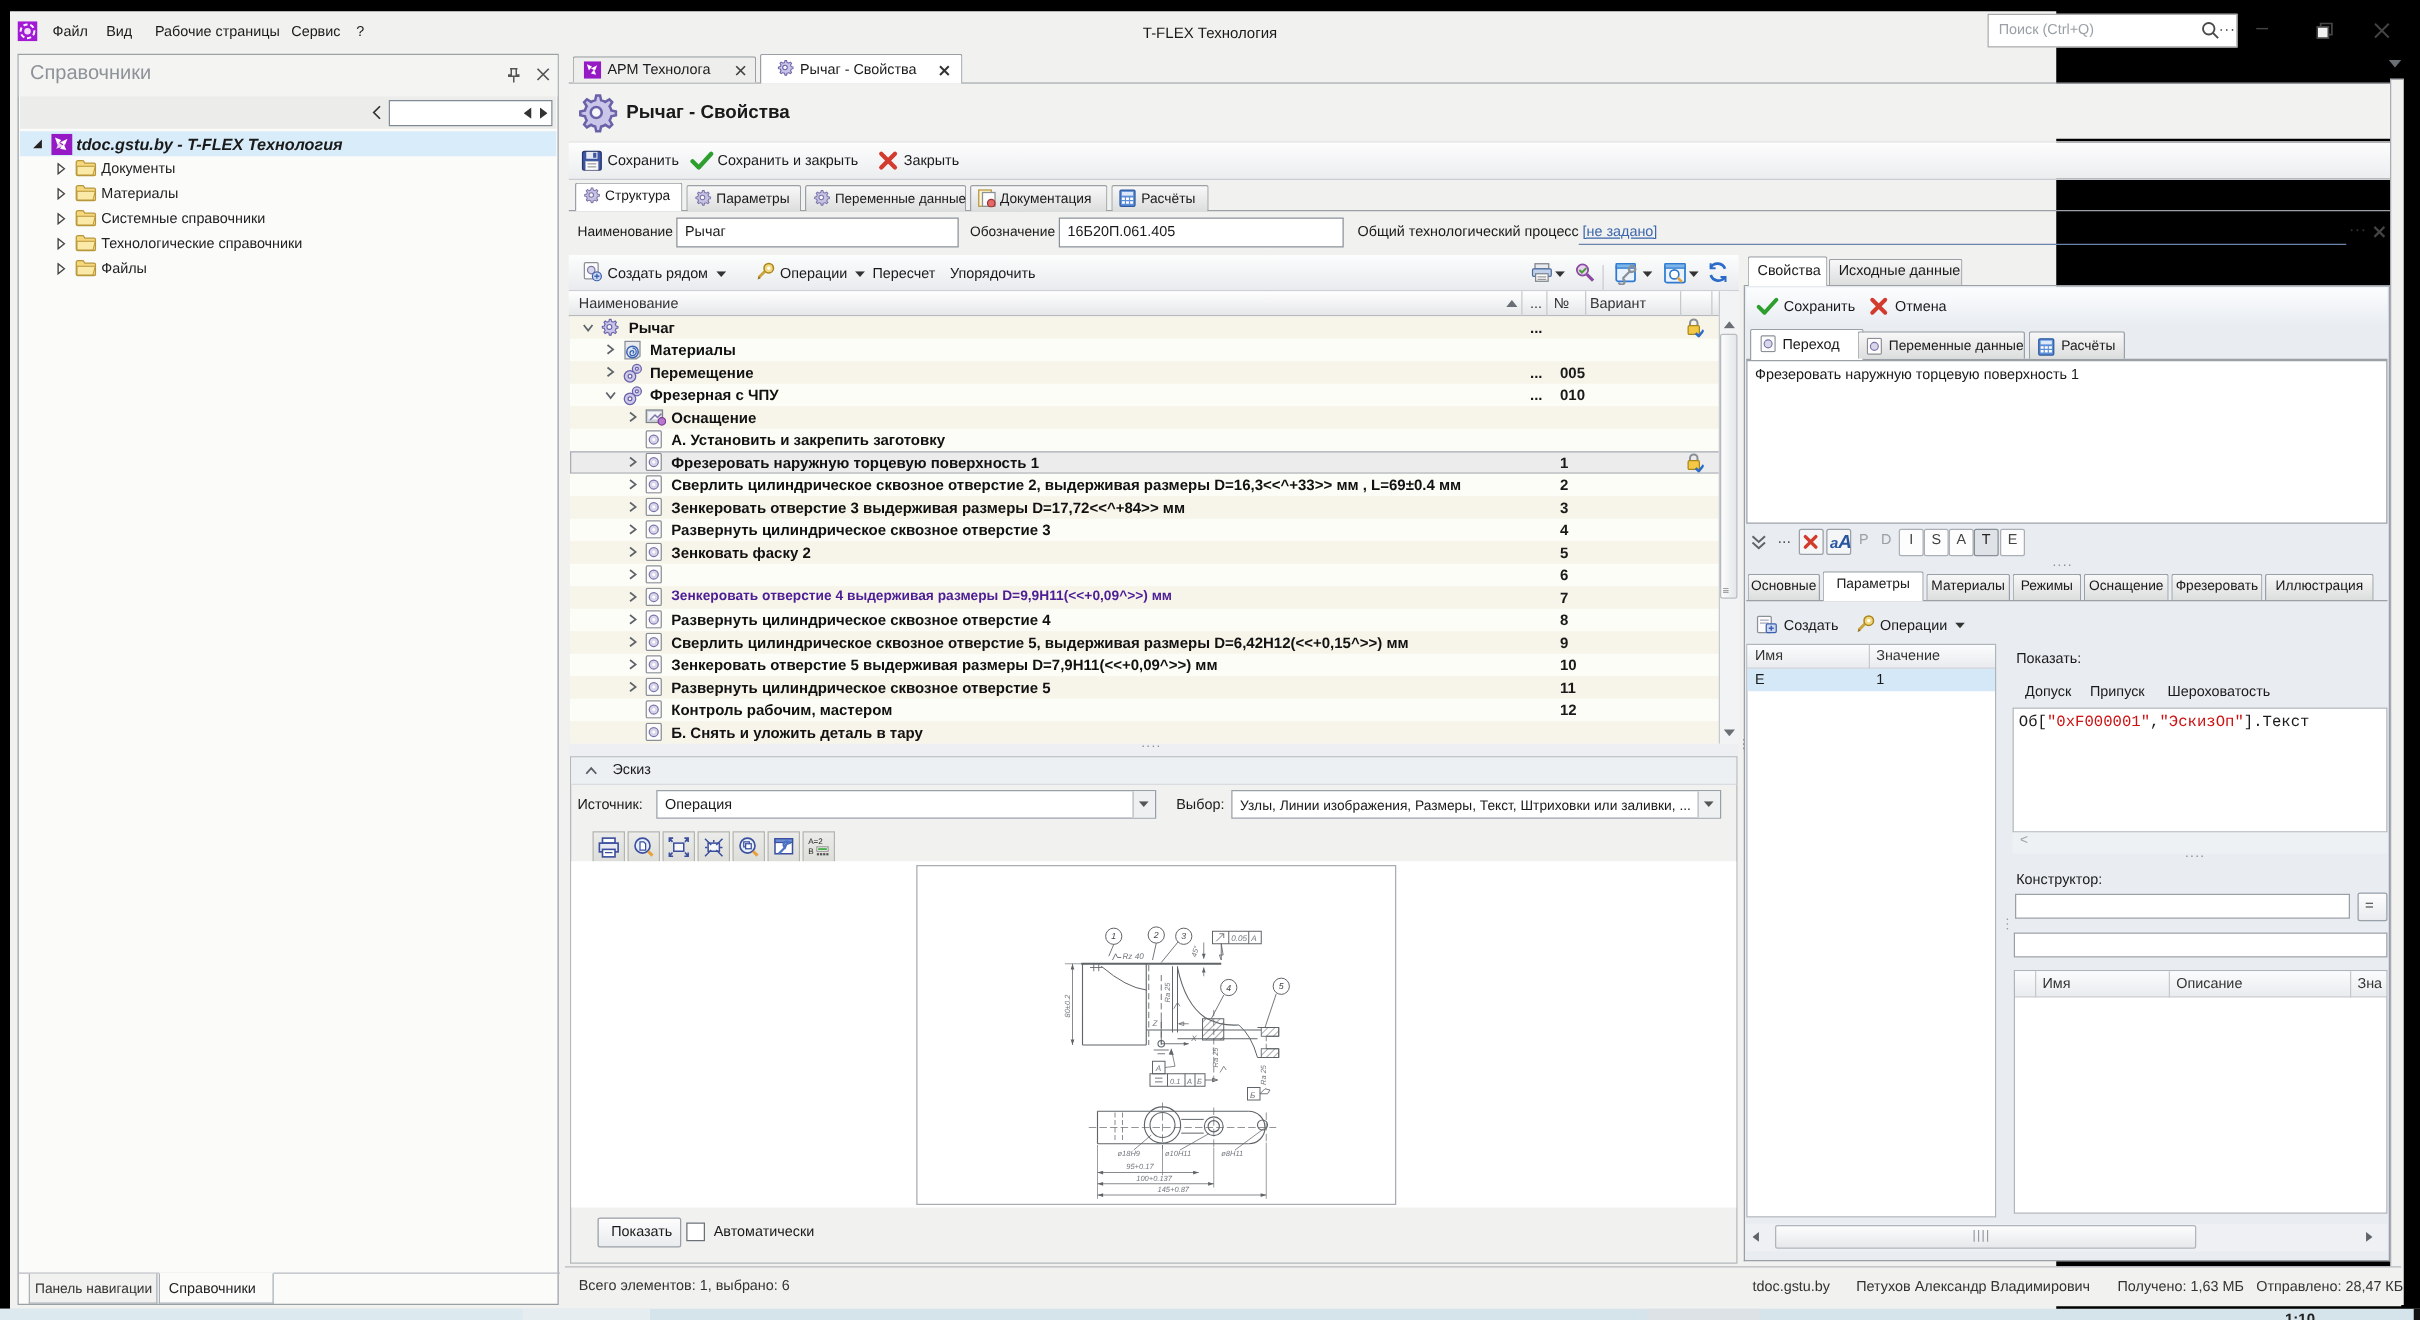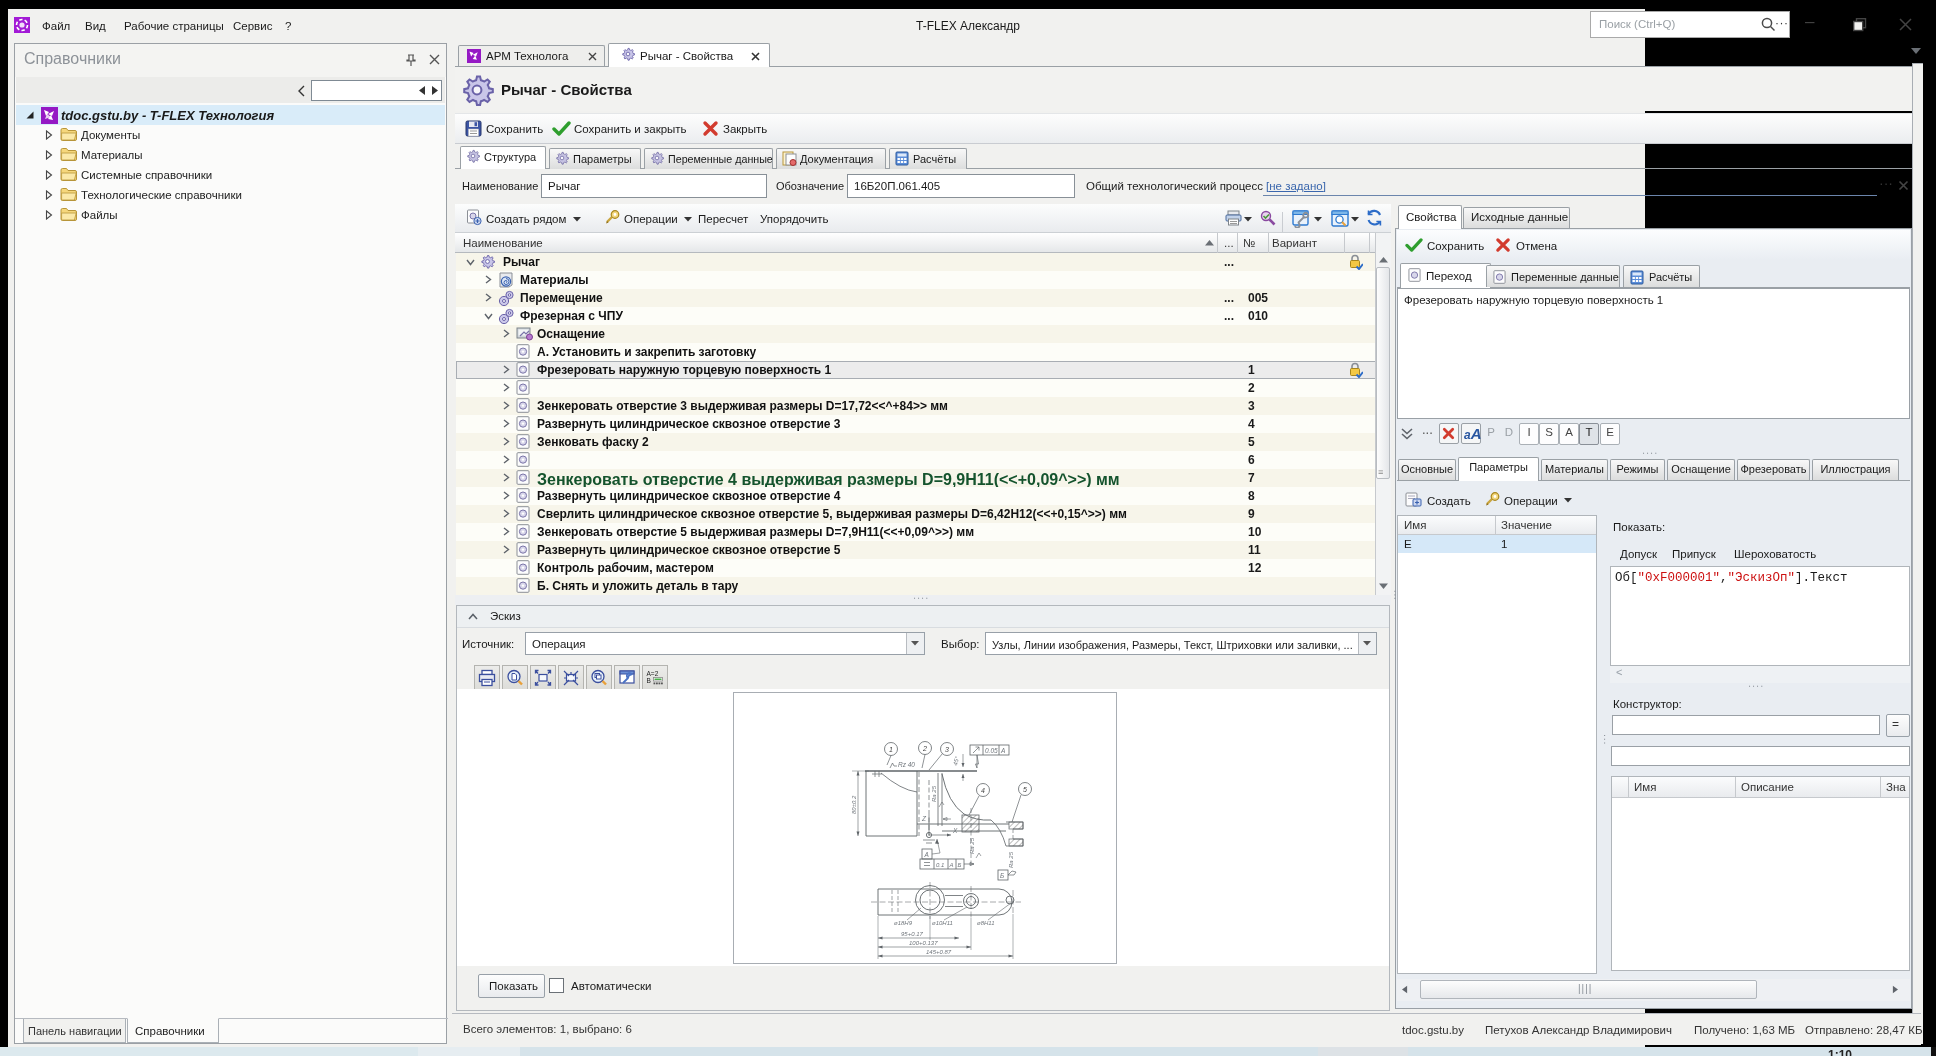--- a/index.html
+++ b/index.html
@@ -19,21 +19,21 @@
 <svg class="abs" style="left:6px;top:8px" width="16" height="16" viewBox="0 0 16 16">
       <rect width="16" height="16" fill="#a21ad6"></rect>
       <circle cx="8" cy="8" r="5.5" fill="none" stroke="#fff" stroke-width="1.6" stroke-dasharray="3.4 2.2"></circle>
       <circle cx="8" cy="8" r="2.6" fill="#fff" opacity=".85"></circle>
     </svg>
 <div class="txt" style="left:34px;top:11px;font-size:11.5px;">Файл</div>
 <div class="txt" style="left:77px;top:11px;font-size:11.5px;">Вид</div>
 <div class="txt" style="left:116px;top:11px;font-size:11.5px;">Рабочие страницы</div>
 <div class="txt" style="left:225px;top:11px;font-size:11.5px;">Сервис</div>
 <div class="txt" style="left:277px;top:11px;font-size:11.5px;">?</div>
-<div class="txt" style="left:832px;top:10px;font-size:12px;width:256px;text-align:center;">T-FLEX Александр</div>
+<div class="txt" style="left:832px;top:10px;font-size:12px;width:256px;text-align:center;">T-FLEX Технология</div>
 
 <div class="in" style="left:1582px;top:2px;width:200px;height:27px;border-color:#a9a9a9;"></div>
 <div class="txt" style="left:1591px;top:9px;font-size:11.5px;color:#9aa0a5;">Поиск (Ctrl+Q)</div>
 <svg class="abs" style="left:1752px;top:7px" width="17" height="17" viewBox="0 0 17 17">
       <circle cx="7" cy="7" r="4.6" fill="none" stroke="#4a4a4a" stroke-width="1.5"></circle>
       <line x1="10.5" y1="10.5" x2="14.5" y2="14.5" stroke="#4a4a4a" stroke-width="1.5"></line>
     </svg>
 <div class="txt" style="left:1767px;top:7px;font-size:12px;color:#333;letter-spacing:0.5px;">···</div>
 <div class="txt" style="left:1797px;top:3px;font-size:17px;color:#444;">–</div>
 <svg class="abs" style="left:1845px;top:9px" width="14" height="14" viewBox="0 0 14 14">
@@ -407,20 +407,21 @@
     </svg>
 <div class="abs" style="left:448px;top:370px;width:927px;height:18px;background:#fdfdf8;"></div>
 <svg class="abs" style="left:494px;top:374px" width="8" height="9" viewBox="0 0 8 9">
       <path d="M2 1 L6.5 4.5 L2 8" stroke="#5f646b" stroke-width="1.4" fill="none"></path>
     </svg>
 <svg class="abs" style="left:508px;top:371px" width="14" height="15" viewBox="0 0 14 15">
       <rect x="1" y="0.7" width="12" height="13.6" rx="1" fill="#fcfcfd" stroke="#8b8f96" stroke-width="1"></rect>
       <circle cx="7" cy="7.6" r="3.6" fill="#d8d6ea" stroke="#7a74a8" stroke-width="1"></circle>
       <circle cx="7" cy="7.6" r="1.2" fill="#fff"></circle>
     </svg>
+<div class="txt" style="left:529px;top:372px;font-size:12px;font-weight:bold;color:#111;">Сверлить цилиндрическое сквозное отверстие 2, выдерживая размеры  D=16,3&lt;&lt;^+33&gt;&gt; мм , L=69±0.4 мм</div>
 <div class="txt" style="left:1240px;top:372px;font-size:12px;font-weight:bold;">2</div>
 <div class="abs" style="left:448px;top:388px;width:927px;height:18px;background:#f7f5ea;"></div>
 <svg class="abs" style="left:494px;top:392px" width="8" height="9" viewBox="0 0 8 9">
       <path d="M2 1 L6.5 4.5 L2 8" stroke="#5f646b" stroke-width="1.4" fill="none"></path>
     </svg>
 <svg class="abs" style="left:508px;top:389px" width="14" height="15" viewBox="0 0 14 15">
       <rect x="1" y="0.7" width="12" height="13.6" rx="1" fill="#fcfcfd" stroke="#8b8f96" stroke-width="1"></rect>
       <circle cx="7" cy="7.6" r="3.6" fill="#d8d6ea" stroke="#7a74a8" stroke-width="1"></circle>
       <circle cx="7" cy="7.6" r="1.2" fill="#fff"></circle>
     </svg>
@@ -460,21 +461,21 @@
 <div class="txt" style="left:1240px;top:444px;font-size:12px;font-weight:bold;">6</div>
 <div class="abs" style="left:448px;top:460px;width:927px;height:18px;background:#f7f5ea;"></div>
 <svg class="abs" style="left:494px;top:464px" width="8" height="9" viewBox="0 0 8 9">
       <path d="M2 1 L6.5 4.5 L2 8" stroke="#5f646b" stroke-width="1.4" fill="none"></path>
     </svg>
 <svg class="abs" style="left:508px;top:461px" width="14" height="15" viewBox="0 0 14 15">
       <rect x="1" y="0.7" width="12" height="13.6" rx="1" fill="#fcfcfd" stroke="#8b8f96" stroke-width="1"></rect>
       <circle cx="7" cy="7.6" r="3.6" fill="#d8d6ea" stroke="#7a74a8" stroke-width="1"></circle>
       <circle cx="7" cy="7.6" r="1.2" fill="#fff"></circle>
     </svg>
-<div class="txt" style="left:529px;top:462px;font-size:16px;font-weight:bold;color:#14532d;">Зенкеровать отверстие 4 выдерживая размеры D=9,9H11(&lt;&lt;+0,09^&gt;&gt;) мм</div>
+<div class="txt" style="left:529px;top:462px;font-size:11px;font-weight:bold;color:#4c1d95;">Зенкеровать отверстие 4 выдерживая размеры D=9,9H11(&lt;&lt;+0,09^&gt;&gt;) мм</div>
 <div class="txt" style="left:1240px;top:462px;font-size:12px;font-weight:bold;">7</div>
 <div class="abs" style="left:448px;top:478px;width:927px;height:18px;background:#fdfdf8;"></div>
 <svg class="abs" style="left:494px;top:482px" width="8" height="9" viewBox="0 0 8 9">
       <path d="M2 1 L6.5 4.5 L2 8" stroke="#5f646b" stroke-width="1.4" fill="none"></path>
     </svg>
 <svg class="abs" style="left:508px;top:479px" width="14" height="15" viewBox="0 0 14 15">
       <rect x="1" y="0.7" width="12" height="13.6" rx="1" fill="#fcfcfd" stroke="#8b8f96" stroke-width="1"></rect>
       <circle cx="7" cy="7.6" r="3.6" fill="#d8d6ea" stroke="#7a74a8" stroke-width="1"></circle>
       <circle cx="7" cy="7.6" r="1.2" fill="#fff"></circle>
     </svg>

